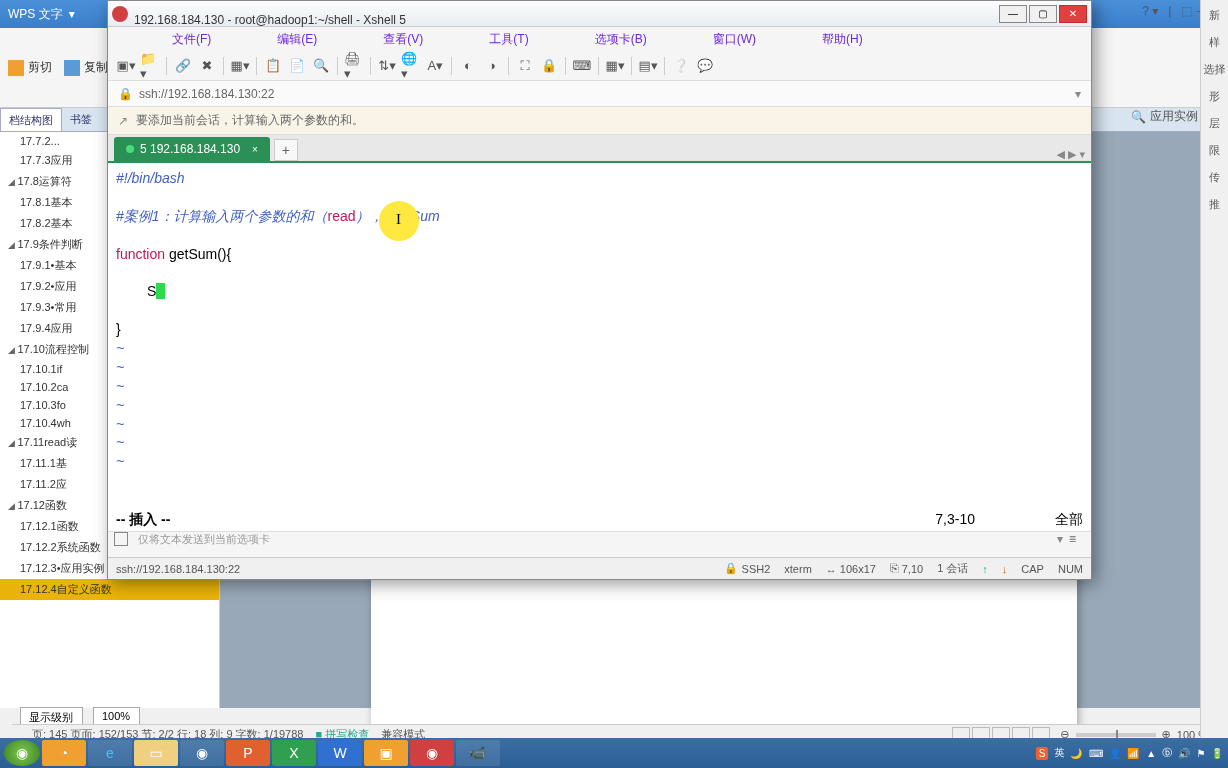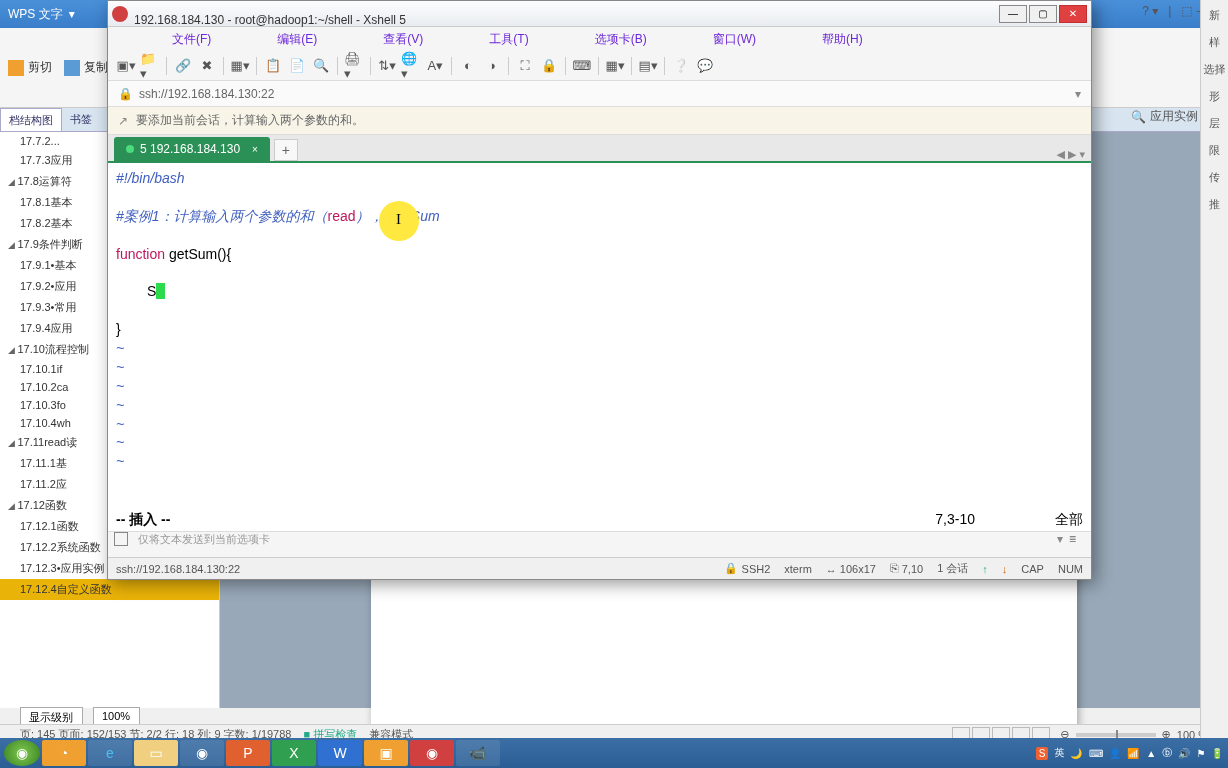--- a/index.html
+++ b/index.html
@@ -19,21 +19,21 @@
 .tree-item { padding: 3px 4px 3px 20px; color: #333; white-space: nowrap; overflow: hidden; }
 .tree-item.parent { padding-left: 8px; }
 .tree-item.parent::before { content: "◢ "; color: #666; font-size: 9px; }
 .tree-item.selected { background: #eab308; }
 .wps-doc { position: absolute; left: 220px; top: 132px; right: 0; bottom: 60px; background: #98a8b8; }
 .wps-paper { margin: 20px auto; width: 70%; height: 100%; background: #fff; box-shadow: 2px 2px 8px rgba(0,0,0,.3); }
 
 .wps-bottom-zoom { position: absolute; left: 20px; bottom: 40px; display: flex; gap: 10px; }
 .zoom-sel { background: #fff; border: 1px solid #aaa; padding: 2px 9px 2px 8px; font-size: 11px; }
 
-.wps-status { position: absolute; left: 0; right: 0; bottom: 24px; height: 20px; background: #f0f0f0; border-top: 1px solid #ccc; display: flex; align-items: center; padding: 0 20px; font-size: 11px; color: #555; gap: 12px; }
+.wps-status { position: absolute; left: 12px; right: 0; bottom: 24px; height: 20px; background: #f0f0f0; border-top: 1px solid #ccc; display: flex; align-items: center; padding: 0 20px; font-size: 11px; color: #555; gap: 12px; }
 .wps-status-right { margin-left: auto; display: flex; gap: 10px; align-items: center; }
 
 .taskbar { position: absolute; left: 0; right: 0; bottom: 0; height: 30px; background: linear-gradient(#3a6ea5, #2a5e95); display: flex; align-items: center; padding: 0 4px; gap: 2px; }
 .tb-btn { width: 44px; height: 26px; background: rgba(255,255,255,.1); border-radius: 2px; display: flex; align-items: center; justify-content: center; color: #fff; font-size: 14px; }
 .tb-start { width: 36px; background: radial-gradient(circle, #7ec950, #3a8020); border-radius: 50%; height: 26px; }
 .tb-tray { margin-left: auto; display: flex; gap: 6px; align-items: center; color: #fff; font-size: 10px; }
 
 
 .right-panel { position: absolute; right: 0; top: 0; width: 28px; bottom: 30px; background: #f0f0f0; border-left: 1px solid #ccc; }
 .rp-btns { display: flex; flex-direction: column; gap: 12px; padding: 8px 2px; align-items: center; }

